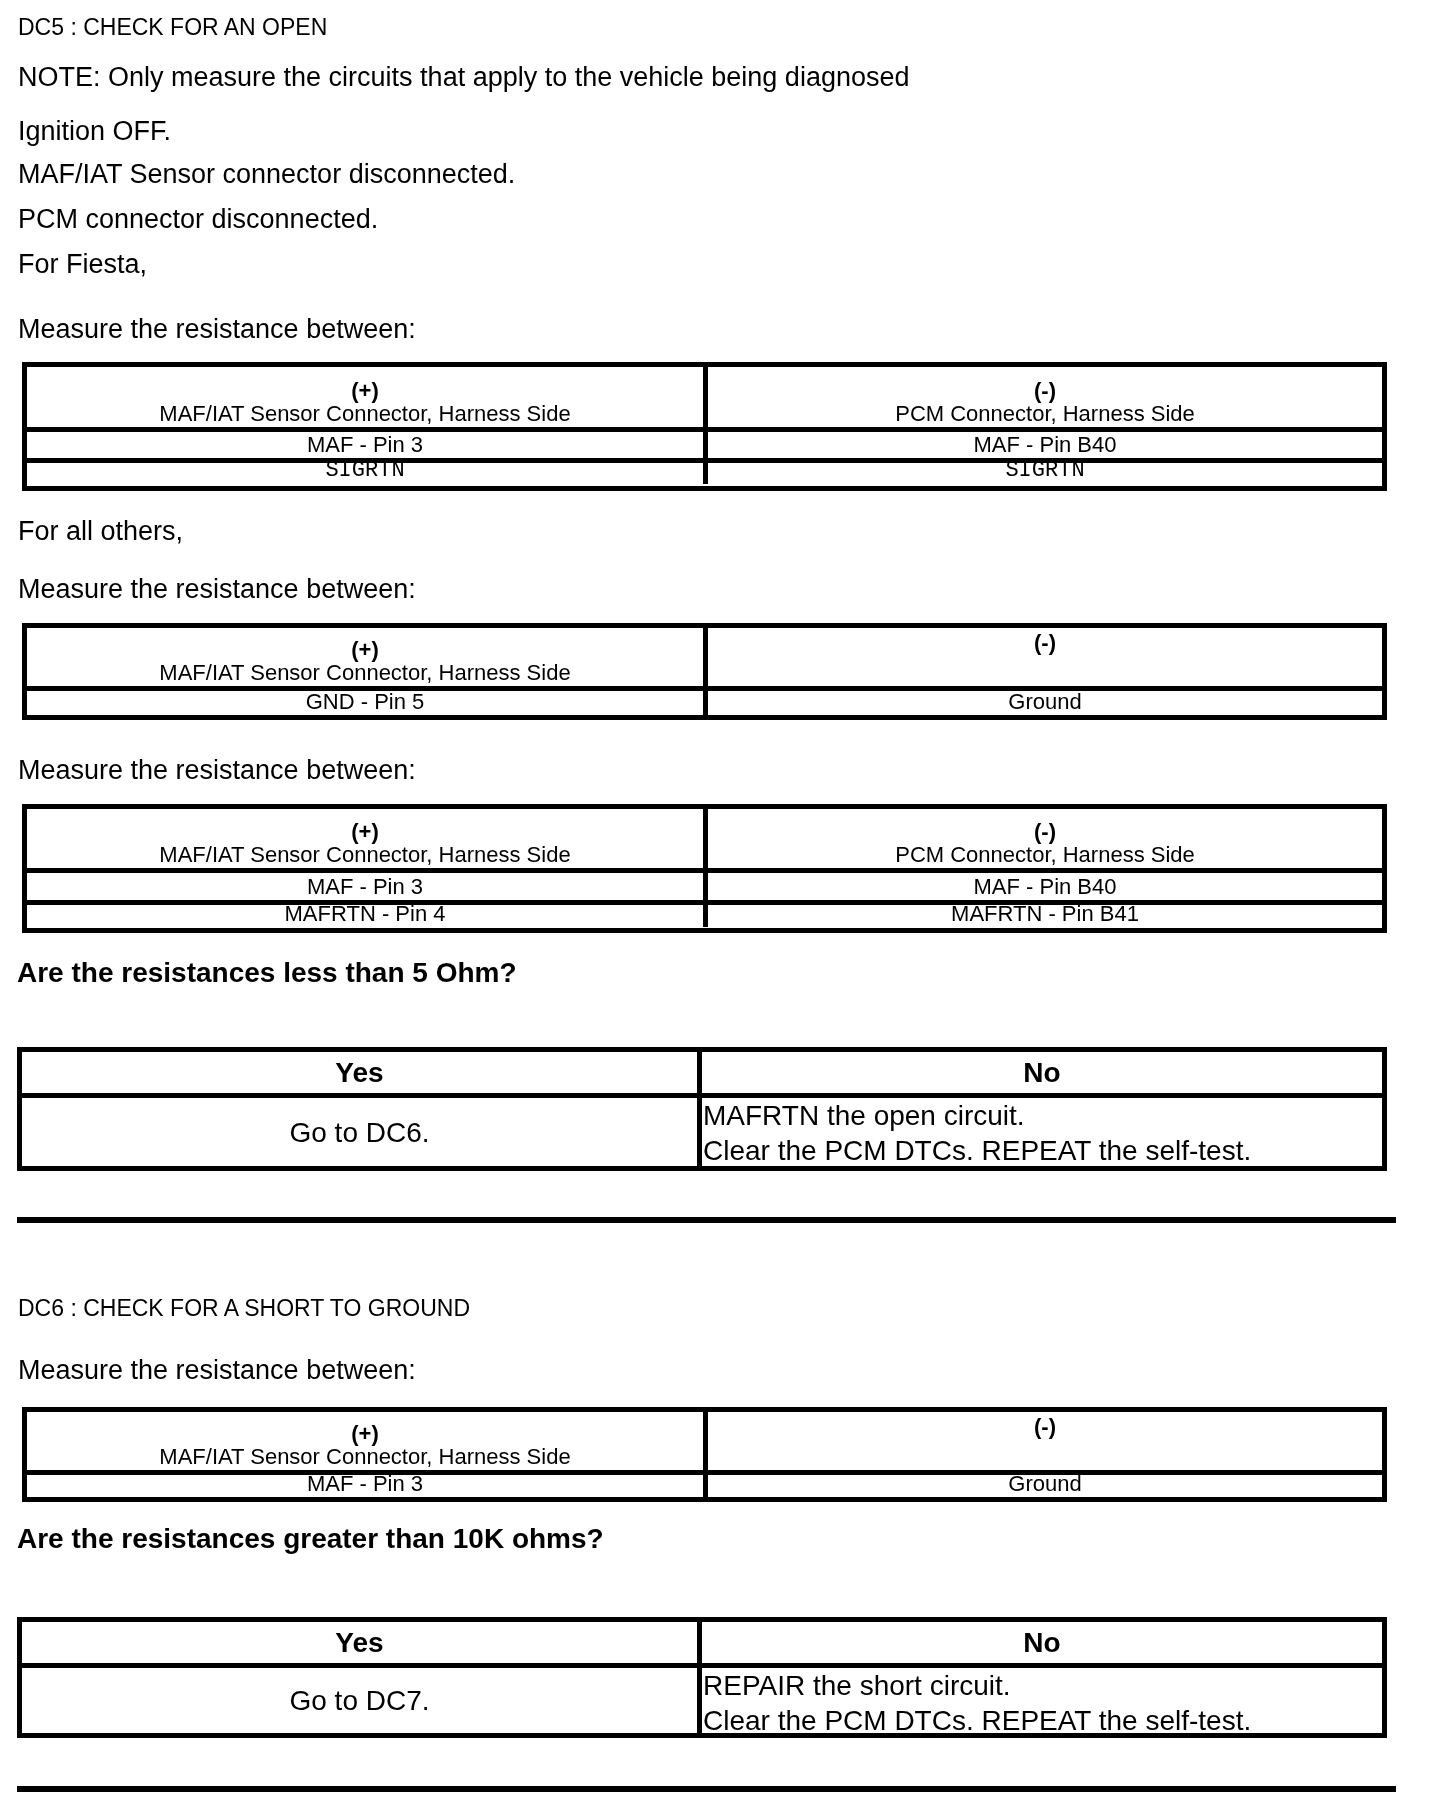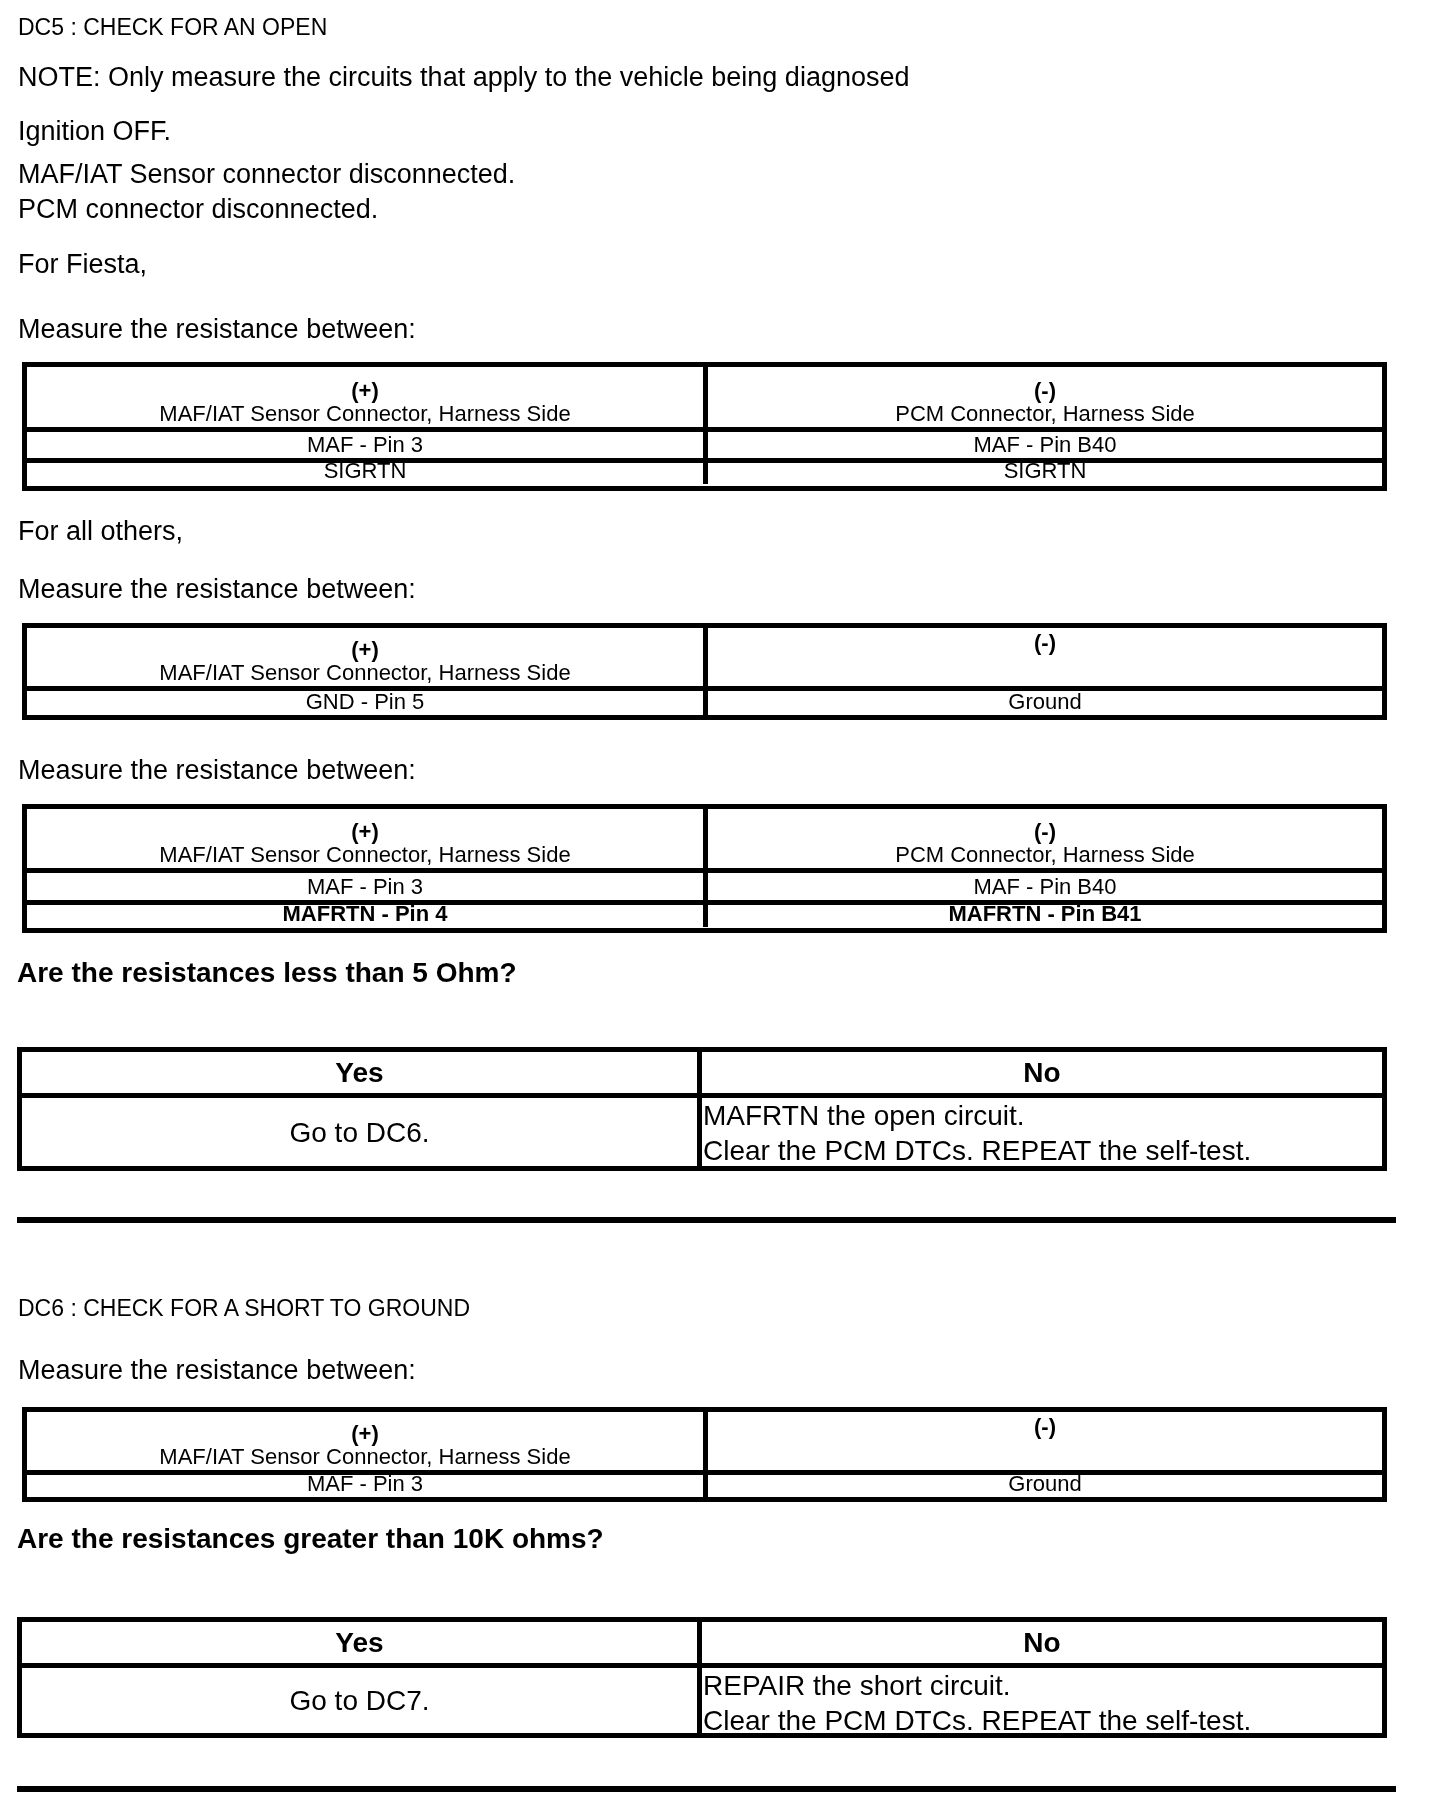--- a/index.html
+++ b/index.html
@@ -26,41 +26,41 @@
   .rule { position: absolute; left: 17px; width: 1379px; height: 6px; background: #000; }
 </style>
 </head>
 <body>
 
 <div class="abs h" style="left:18px; top:16px;">DC5 : CHECK FOR AN OPEN</div>
 
 <div class="abs t" style="left:18px; top:64px;">NOTE: Only measure the circuits that apply to the vehicle being diagnosed</div>
 <div class="abs t" style="left:18px; top:118px;">Ignition OFF.</div>
 <div class="abs t" style="left:18px; top:161px;">MAF/IAT Sensor connector disconnected.</div>
-<div class="abs t" style="left:18px; top:196px;">PCM connector disconnected.</div>
+<div class="abs t" style="left:18px; top:206px;">PCM connector disconnected.</div>
 <div class="abs t" style="left:18px; top:251px;">For Fiesta,</div>
 
 <div class="abs t" style="left:18px; top:316px;">Measure the resistance between:</div>
 
 <div class="tbl" style="top:362px; height:129px;">
   <div class="row" style="height:60px;">
     <div class="cell left">
       <span class="plus">(+)</span>
       <span>MAF/IAT Sensor Connector, Harness Side</span>
     </div>
     <div class="cell right">
       <span class="plus">(-)</span>
       <span>PCM Connector, Harness Side</span>
     </div>
   </div>
   <div class="row" style="height:31px;">
     <div class="cell left">MAF - Pin 3</div>
     <div class="cell right">MAF - Pin B40</div>
   </div>
-  <div class="row" style="height:26px;">
+  <div class="row" style="height:26px;font-family:Liberation Mono, monospace;">
     <div class="cell left">SIGRTN</div>
     <div class="cell right">SIGRTN</div>
   </div>
 </div>
 
 <div class="abs t" style="left:18px; top:518px;">For all others,</div>
 <div class="abs t" style="left:18px; top:576px;">Measure the resistance between:</div>
 
 <div class="tbl" style="top:623px; height:97px;">
   <div class="row" style="height:58px;">
@@ -88,21 +88,21 @@
     </div>
     <div class="cell right">
       <span class="plus">(-)</span>
       <span>PCM Connector, Harness Side</span>
     </div>
   </div>
   <div class="row" style="height:32px;">
     <div class="cell left">MAF - Pin 3</div>
     <div class="cell right">MAF - Pin B40</div>
   </div>
-  <div class="row" style="height:27px;font-weight:bold;">
+  <div class="row" style="height:27px;">
     <div class="cell left">MAFRTN - Pin 4</div>
     <div class="cell right">MAFRTN - Pin B41</div>
   </div>
 </div>
 
 <div class="abs q" style="left:17px; top:959px;">Are the resistances less than 5 Ohm?</div>
 
 <div class="yn" style="top:1047px; height:124px;">
   <div class="row hdr" style="height:41px;">
     <div class="cell left">Yes</div>

